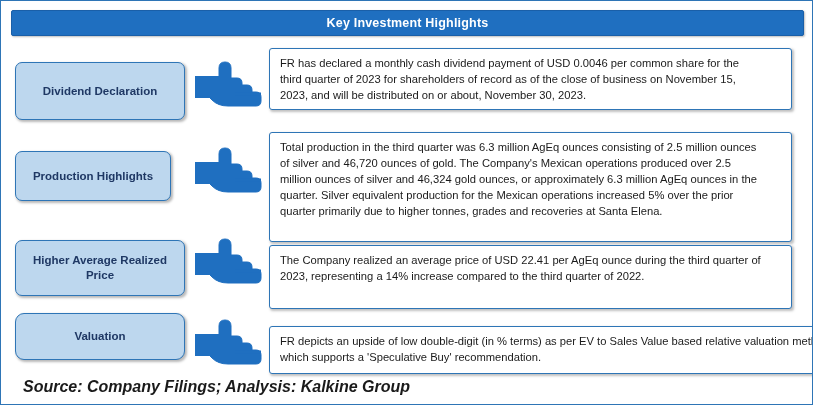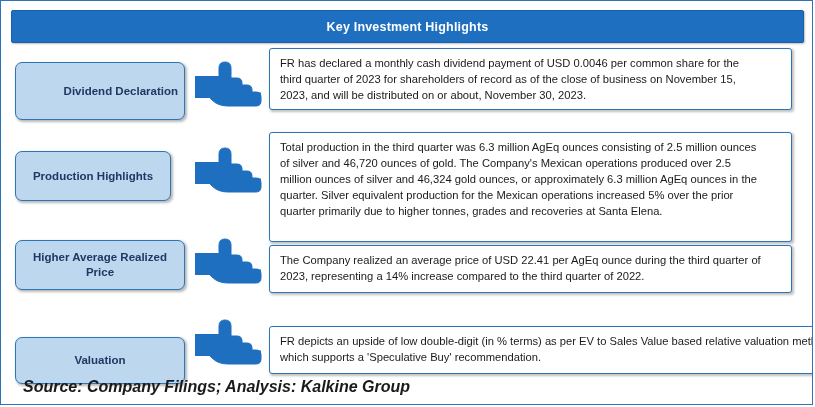--- a/index.html
+++ b/index.html
@@ -20,21 +20,21 @@
     box-sizing: border-box;
     background: #ffffff;
     overflow: hidden;
   }
   
   #header {
     position: absolute;
     left: 10px;
     top: 9px;
     width: 793px;
-    height: 33px;
+    height: 26px;
     background: #1f6fc0;
     border: 1px solid #1a5fa8;
     border-radius: 2px;
     display: flex;
     align-items: center;
     justify-content: center;
     box-sizing: border-box;
     box-shadow: 1px 1px 2px rgba(0,0,0,0.25);
   }
   #header-title {
@@ -103,21 +103,21 @@
 </head>
 <body>
 
 <div id="frame">
 
   <div id="header">
     <span id="header-title">Key Investment Highlights</span>
   </div>
 
   <div class="row" style="top:0;">
-    <div class="label-box" style="top:61px; width:170px; height:58px;justify-content:flex-end;">
+    <div class="label-box" style="top:61px; width:170px; height:58px;">
       <span class="label-text">Dividend Declaration</span>
     </div>
 
     <span class="hand" style="left:192px; top:59px;">
       <svg width="70" height="58" viewBox="0 0 70 58">
         <g fill="#1f6fc0" stroke="#1f6fc0" stroke-width="1">
           <path d="M4 18 h22 v-10 q0-6 6-6 q6 0 6 6 v10 h6 q5 0 5 5 v2 h5 q5 0 5 5 v2 h4 q5 0 5 5 v4 q0 5-5 5 h-28 q-10 0-16-6 l-9-9 q-4-4 0-8 q4-4 8 0 l4 4 v-9 z"></path>
         </g>
         <rect x="2" y="16" width="26" height="22" fill="#1f6fc0"></rect>
         <path d="M42 34 h26" stroke="#1f6fc0" stroke-width="3" fill="none"></path>
@@ -143,41 +143,41 @@
         <path d="M42 34 h26" stroke="#1f6fc0" stroke-width="3" fill="none"></path>
       </svg>
     </span>
 
     <div class="text-box" style="left:268px; top:131px; width:523px; height:110px;">
       <div class="text-body">Total production in the third quarter was 6.3 million  AgEq ounces consisting of 2.5 million ounces of silver and 46,720 ounces of gold. The Company's Mexican operations produced over 2.5 million ounces of silver and 46,324 gold ounces, or approximately 6.3 million AgEq ounces in the quarter. Silver equivalent production for the Mexican operations increased 5% over the prior quarter primarily due to higher tonnes, grades and recoveries at Santa Elena.</div>
     </div>
   </div>
 
   <div class="row" style="top:0;">
-    <div class="label-box" style="top:239px; width:170px; height:50px;">
+    <div class="label-box" style="top:239px; width:170px; height:56px;">
       <span class="label-text">Higher Average Realized Price</span>
     </div>
 
     <span class="hand" style="left:192px; top:236px;">
       <svg width="70" height="58" viewBox="0 0 70 58">
         <g fill="#1f6fc0" stroke="#1f6fc0" stroke-width="1">
           <path d="M4 18 h22 v-10 q0-6 6-6 q6 0 6 6 v10 h6 q5 0 5 5 v2 h5 q5 0 5 5 v2 h4 q5 0 5 5 v4 q0 5-5 5 h-28 q-10 0-16-6 l-9-9 q-4-4 0-8 q4-4 8 0 l4 4 v-9 z"></path>
         </g>
         <rect x="2" y="16" width="26" height="22" fill="#1f6fc0"></rect>
         <path d="M42 34 h26" stroke="#1f6fc0" stroke-width="3" fill="none"></path>
       </svg>
     </span>
 
-    <div class="text-box" style="left:268px; top:244px; width:523px; height:48px;">
+    <div class="text-box" style="left:268px; top:244px; width:523px; height:64px;">
       <div class="text-body">The Company realized an average price of USD 22.41 per AgEq ounce during the third quarter of 2023, representing a 14% increase compared to the third quarter of 2022.</div>
     </div>
   </div>
 
   <div class="row" style="top:0;">
-    <div class="label-box" style="top:336px; width:170px; height:47px;">
+    <div class="label-box" style="top:312px; width:170px; height:47px;border-radius:9px;">
       <span class="label-text">Valuation</span>
     </div>
 
     <span class="hand" style="left:192px; top:317px;">
       <svg width="70" height="58" viewBox="0 0 70 58">
         <g fill="#1f6fc0" stroke="#1f6fc0" stroke-width="1">
           <path d="M4 18 h22 v-10 q0-6 6-6 q6 0 6 6 v10 h6 q5 0 5 5 v2 h5 q5 0 5 5 v2 h4 q5 0 5 5 v4 q0 5-5 5 h-28 q-10 0-16-6 l-9-9 q-4-4 0-8 q4-4 8 0 l4 4 v-9 z"></path>
         </g>
         <rect x="2" y="16" width="26" height="22" fill="#1f6fc0"></rect>
         <path d="M42 34 h26" stroke="#1f6fc0" stroke-width="3" fill="none"></path>

